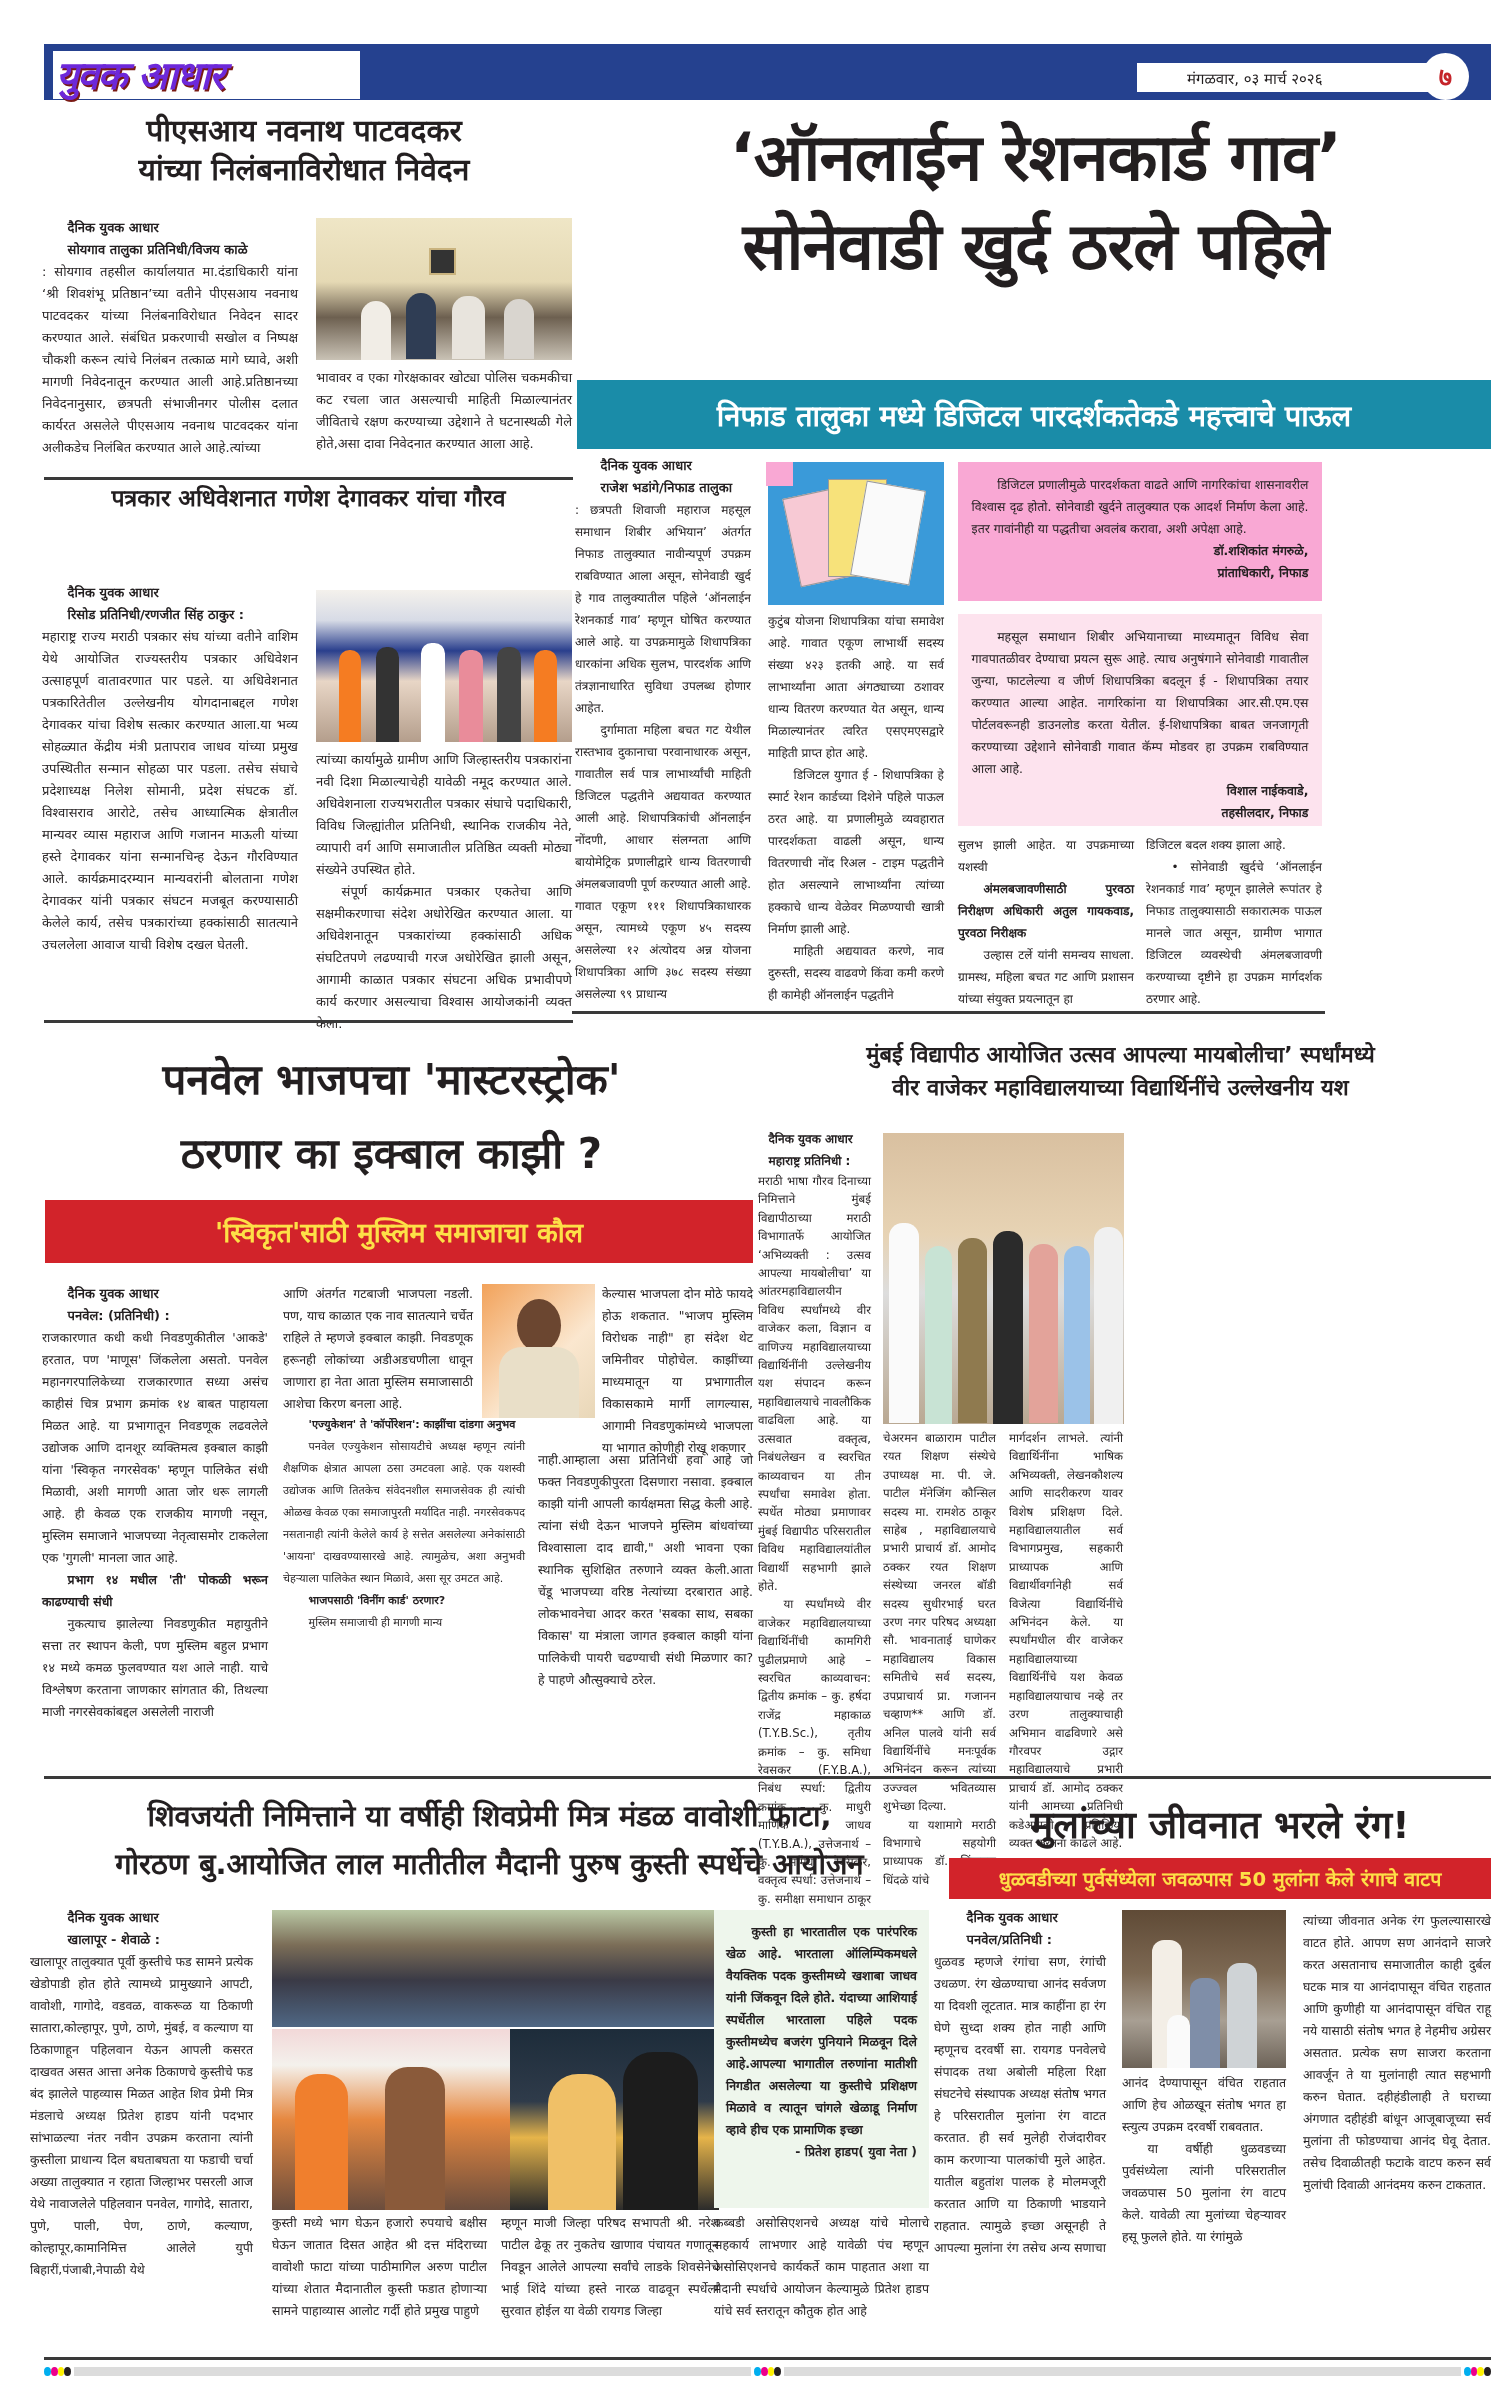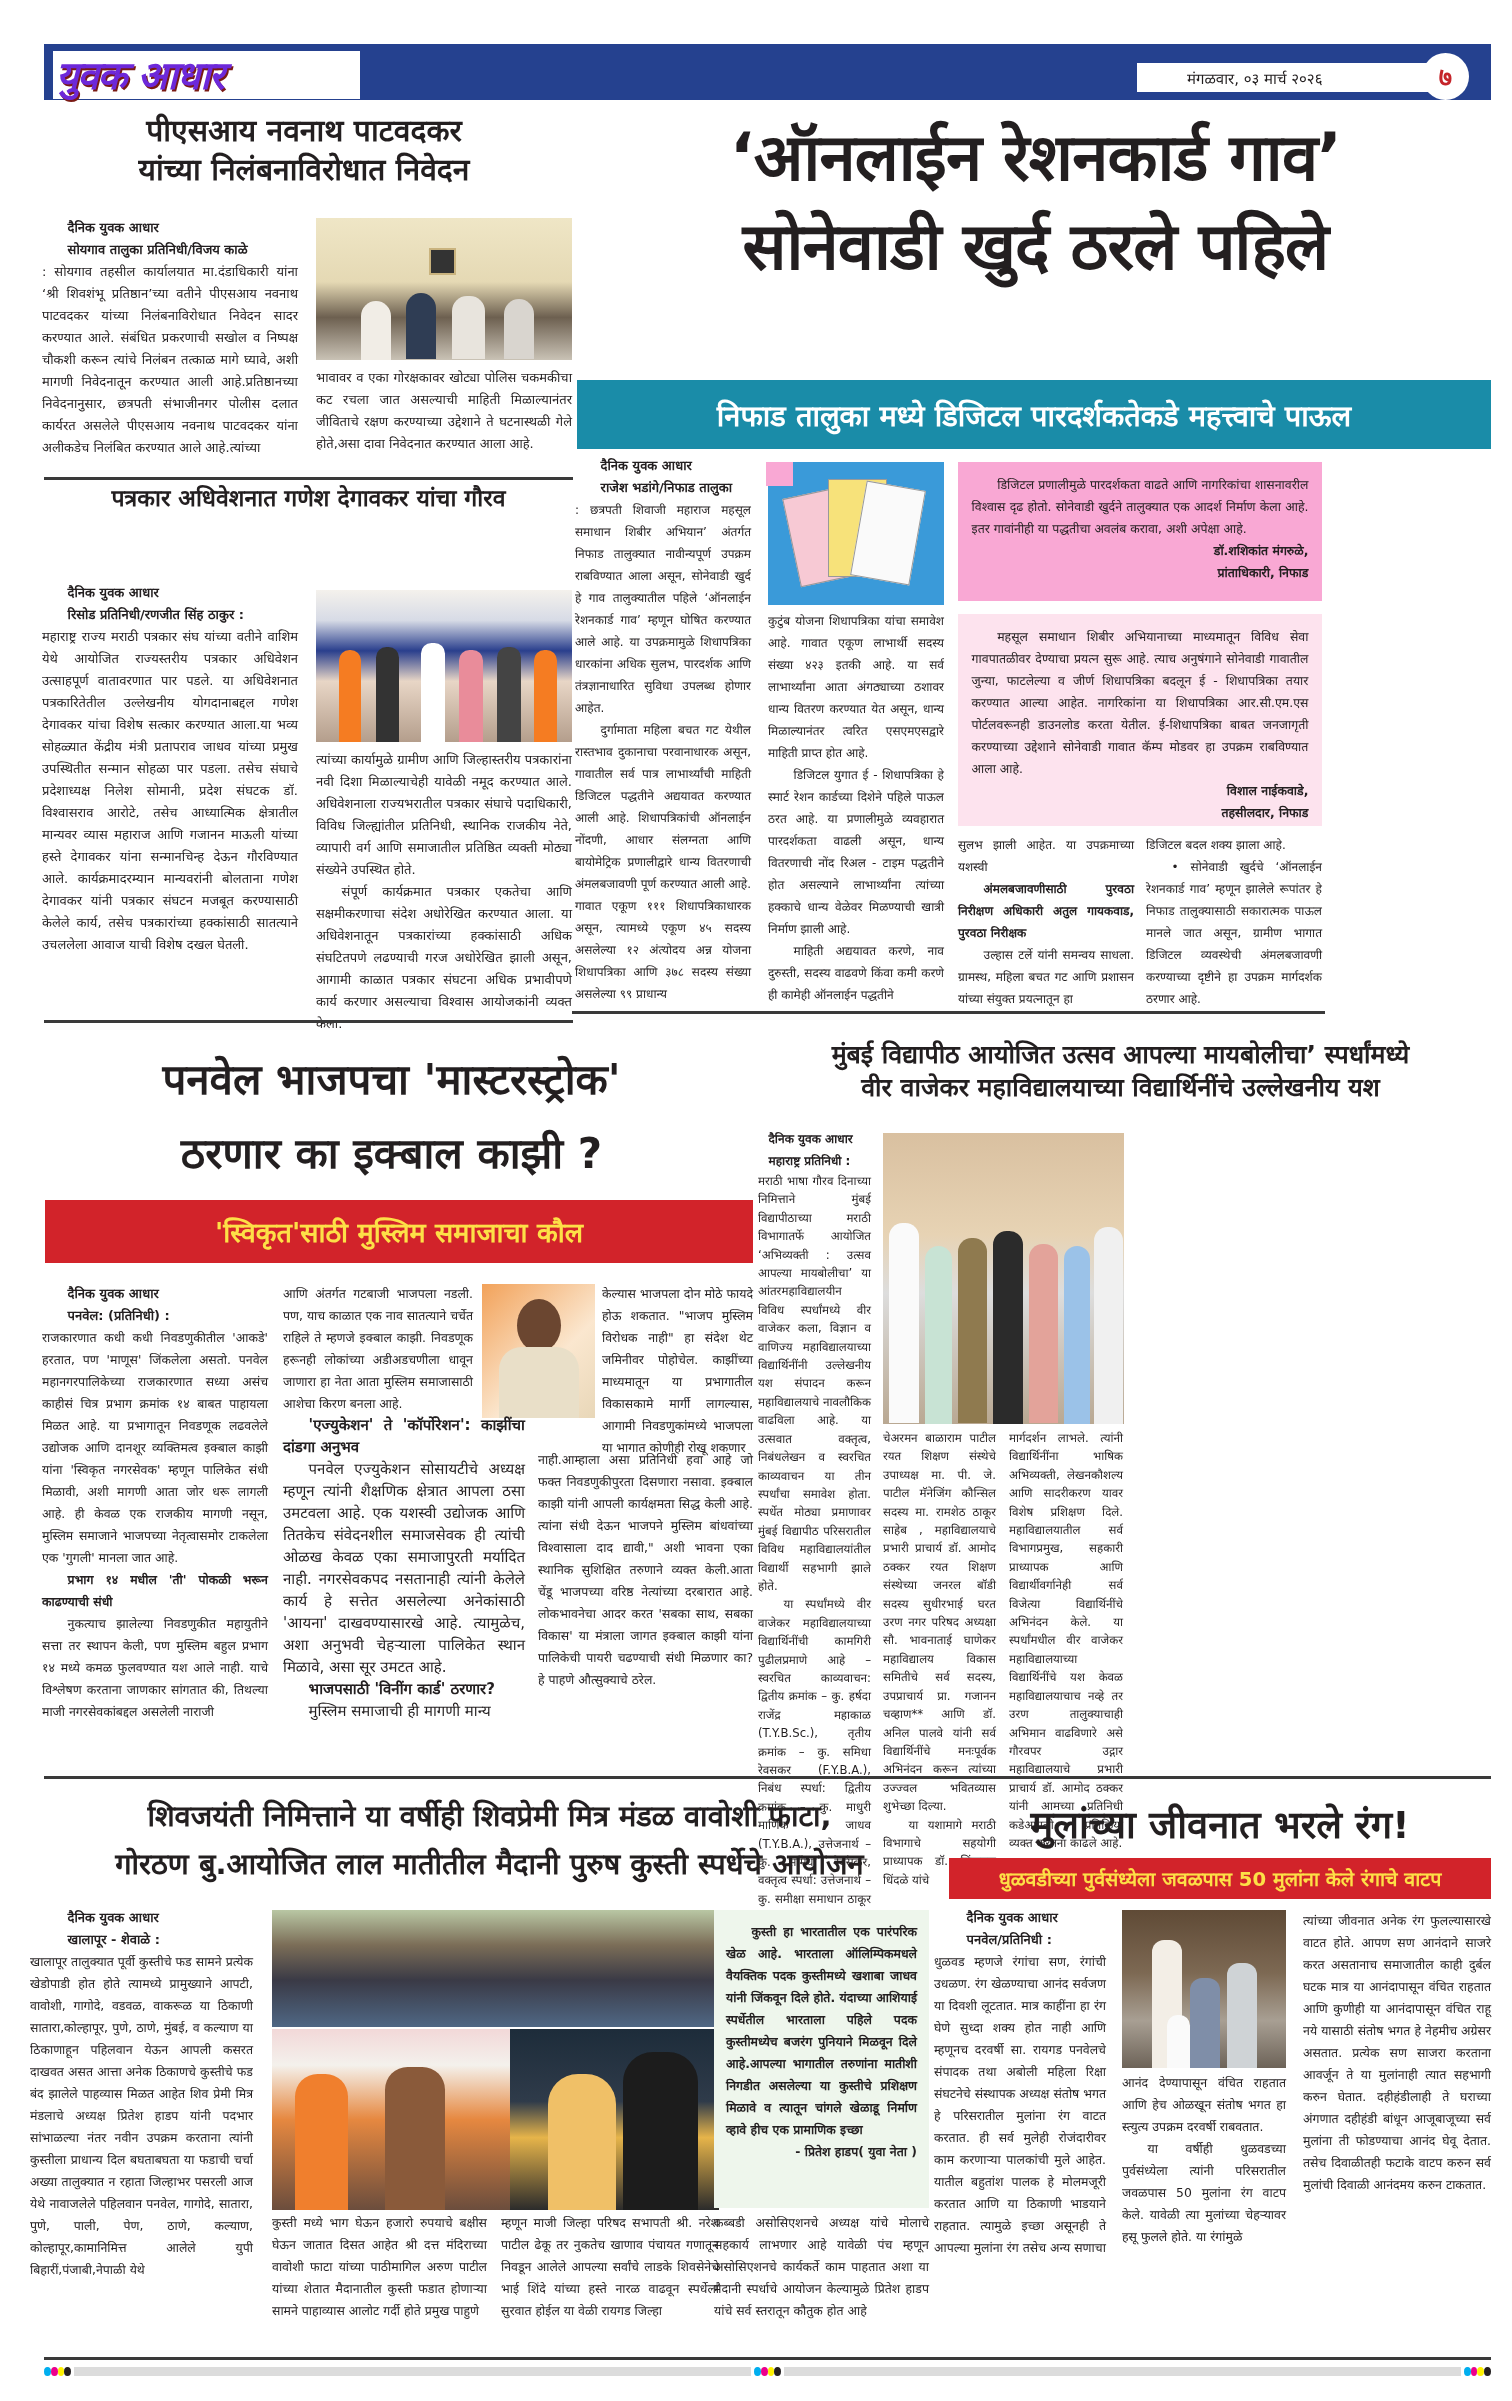--- a/index.html
+++ b/index.html
@@ -148,34 +148,34 @@
   <p class="bold">प्रभाग १४ मधील 'ती' पोकळी भरून काढण्याची संधी</p>
   <p>नुकत्याच झालेल्या निवडणुकीत महायुतीने सत्ता तर स्थापन केली, पण मुस्लिम बहुल प्रभाग १४ मध्ये कमळ फुलवण्यात यश आले नाही. याचे विश्लेषण करताना जाणकार सांगतात की, तिथल्या माजी नगरसेवकांबद्दल असलेली नाराजी</p>
 </div>
 <div class="abs body" style="left:283px;top:1283px;width:190px;font-size:12.4px;">
   <p style="text-indent:0">आणि अंतर्गत गटबाजी भाजपला नडली. पण, याच काळात एक नाव सातत्याने चर्चेत राहिले ते म्हणजे इक्बाल काझी. निवडणूक हरूनही लोकांच्या अडीअडचणीला धावून जाणारा हा नेता आता मुस्लिम समाजासाठी आशेचा किरण बनला आहे.</p>
 </div>
 <div class="abs photo" style="left:482px;top:1284px;width:113px;height:134px;background:linear-gradient(135deg,#f2a25a,#fbe7cf 60%,#e8d7b8);">
   <div style="position:absolute;left:35px;top:15px;width:44px;height:53px;border-radius:50%;background:#6b4630"></div>
   <div style="position:absolute;left:16.6px;top:63px;width:80px;height:71px;background:#e9dfc8;border-radius:22.6px 22.6px 0 0"></div>
 </div>
-<div class="abs body" style="left:283px;top:1414px;width:242px;font-size:15px;">
+<div class="abs body" style="left:283px;top:1414px;width:242px;font-size:11px;">
   <p class="bold">'एज्युकेशन' ते 'कॉर्पोरेशन': काझींचा दांडगा अनुभव</p>
   <p>पनवेल एज्युकेशन सोसायटीचे अध्यक्ष म्हणून त्यांनी शैक्षणिक क्षेत्रात आपला ठसा उमटवला आहे. एक यशस्वी उद्योजक आणि तितकेच संवेदनशील समाजसेवक ही त्यांची ओळख केवळ एका समाजापुरती मर्यादित नाही. नगरसेवकपद नसतानाही त्यांनी केलेले कार्य हे सत्तेत असलेल्या अनेकांसाठी 'आयना' दाखवण्यासारखे आहे. त्यामुळेच, अशा अनुभवी चेहऱ्याला पालिकेत स्थान मिळावे, असा सूर उमटत आहे.</p>
   <p class="bold">भाजपसाठी 'विनींग कार्ड' ठरणार?</p>
   <p>मुस्लिम समाजाची ही मागणी मान्य</p>
 </div>
 <div class="abs body" style="left:602px;top:1283px;width:151px;font-size:12.4px;">
   <p style="text-indent:0">केल्यास भाजपला दोन मोठे फायदे होऊ शकतात. "भाजप मुस्लिम विरोधक नाही" हा संदेश थेट जमिनीवर पोहोचेल. काझींच्या माध्यमातून या प्रभागातील विकासकामे मार्गी लागल्यास, आगामी निवडणुकांमध्ये भाजपला या भागात कोणीही रोखू शकणार</p>
 </div>
 <div class="abs body" style="left:538px;top:1449px;width:215px;font-size:12.4px;">
   <p style="text-indent:0">नाही.आम्हाला असा प्रतिनिधी हवा आहे जो फक्त निवडणुकीपुरता दिसणारा नसावा. इक्बाल काझी यांनी आपली कार्यक्षमता सिद्ध केली आहे. त्यांना संधी देऊन भाजपने मुस्लिम बांधवांच्या विश्वासाला दाद द्यावी," अशी भावना एका स्थानिक सुशिक्षित तरुणाने व्यक्त केली.आता चेंडू भाजपच्या वरिष्ठ नेत्यांच्या दरबारात आहे. लोकभावनेचा आदर करत 'सबका साथ, सबका विकास' या मंत्राला जागत इक्बाल काझी यांना पालिकेची पायरी चढण्याची संधी मिळणार का? हे पाहणे औत्सुक्याचे ठरेल.</p>
 </div>
 
-<div class="abs hl" style="left:759px;top:1038px;width:723px;font-size:25px;line-height:33px;">
+<div class="abs hl" style="left:759px;top:1038px;width:723px;font-size:22px;line-height:33px;">
   <div>मुंबई विद्यापीठ आयोजित उत्सव आपल्या मायबोलीचा’ स्पर्धांमध्ये</div>
   <div>वीर वाजेकर महाविद्यालयाच्या विद्यार्थिनींचे उल्लेखनीय यश</div>
 </div>
 <div class="abs byline" style="left:758px;top:1128px;width:113px;font-size:12px;">
   <span class="l1" style="padding-left:10.5px">दैनिक युवक आधार</span>
   <span class="l2" style="padding-left:10.5px">महाराष्ट्र प्रतिनिधी :</span>
 </div>
 <div class="abs body" style="left:758px;top:1172px;width:113px;font-size:11.7px;line-height:18.4px;">
   <p style="text-indent:0">मराठी भाषा गौरव दिनाच्या निमित्ताने मुंबई विद्यापीठाच्या मराठी विभागातर्फे आयोजित ‘अभिव्यक्ती : उत्सव आपल्या मायबोलीचा’ या आंतरमहाविद्यालयीन विविध स्पर्धांमध्ये वीर वाजेकर कला, विज्ञान व वाणिज्य महाविद्यालयाच्या विद्यार्थिनींनी उल्लेखनीय यश संपादन करून महाविद्यालयाचे नावलौकिक वाढविला आहे. या उत्सवात वक्तृत्व, निबंधलेखन व स्वरचित काव्यवाचन या तीन स्पर्धांचा समावेश होता. स्पर्धेत मोठ्या प्रमाणावर मुंबई विद्यापीठ परिसरातील विविध महाविद्यालयांतील विद्यार्थी सहभागी झाले होते.</p>
   <p>या स्पर्धांमध्ये वीर वाजेकर महाविद्यालयाच्या विद्यार्थिनींची कामगिरी पुढीलप्रमाणे आहे – स्वरचित काव्यवाचन: द्वितीय क्रमांक – कु. हर्षदा राजेंद्र महाकाळ (T.Y.B.Sc.), तृतीय क्रमांक – कु. समिधा रेवसकर (F.Y.B.A.), निबंध स्पर्धा: द्वितीय क्रमांक – कु. माधुरी माणिक जाधव (T.Y.B.A.), उत्तेजनार्थ – कु. समिधा रेवसकर, वक्तृत्व स्पर्धा: उत्तेजनार्थ – कु. समीक्षा समाधान ठाकूर (F.Y.B.Sc.) स्पर्धेतील या यशाबद्दल विद्यार्थिनींवर कौतुकाचा वर्षाव होत आहे. त्यांच्या या यशाबद्दल महाविद्यालय विकास समितीचे</p>

